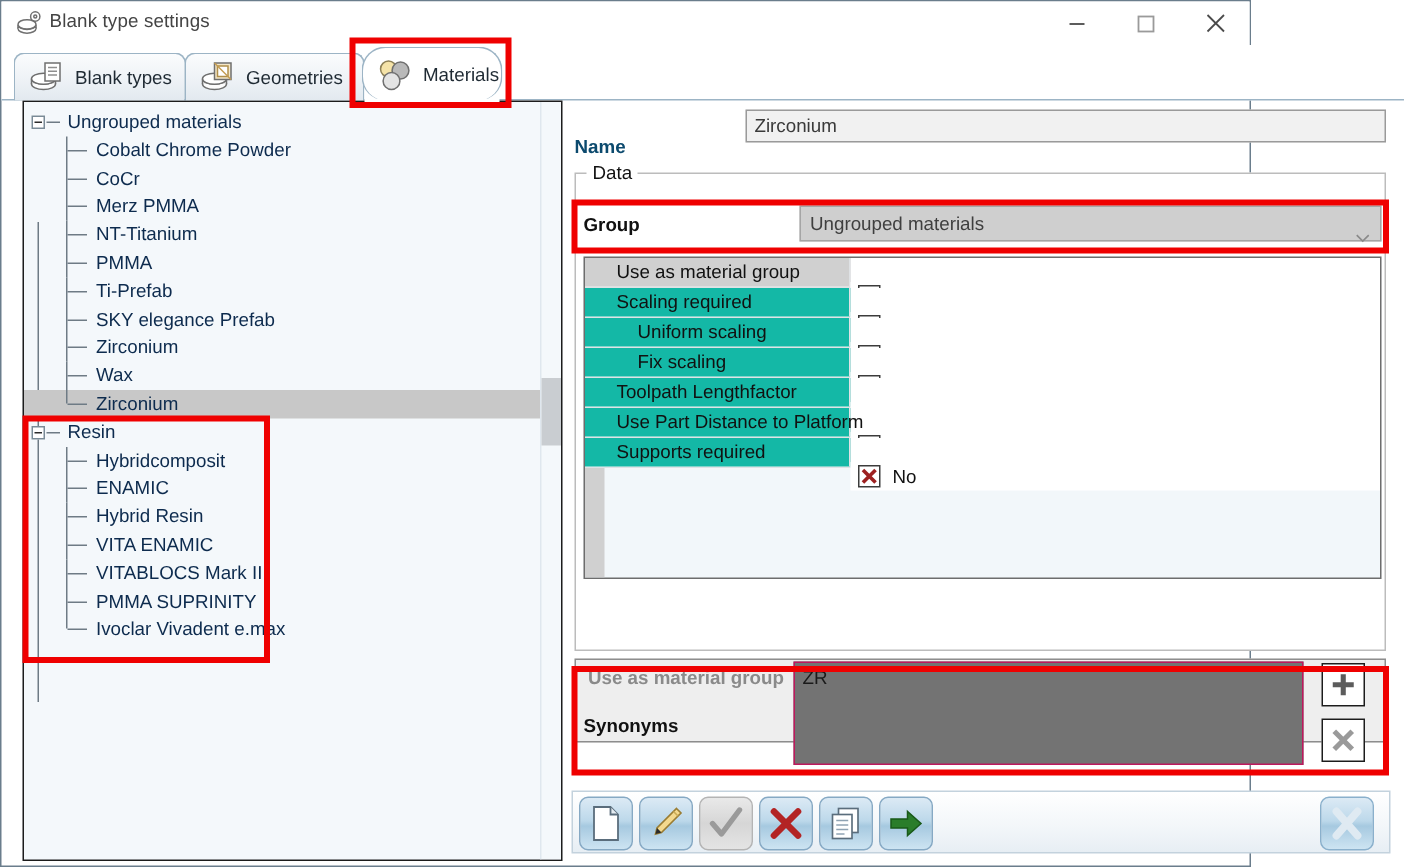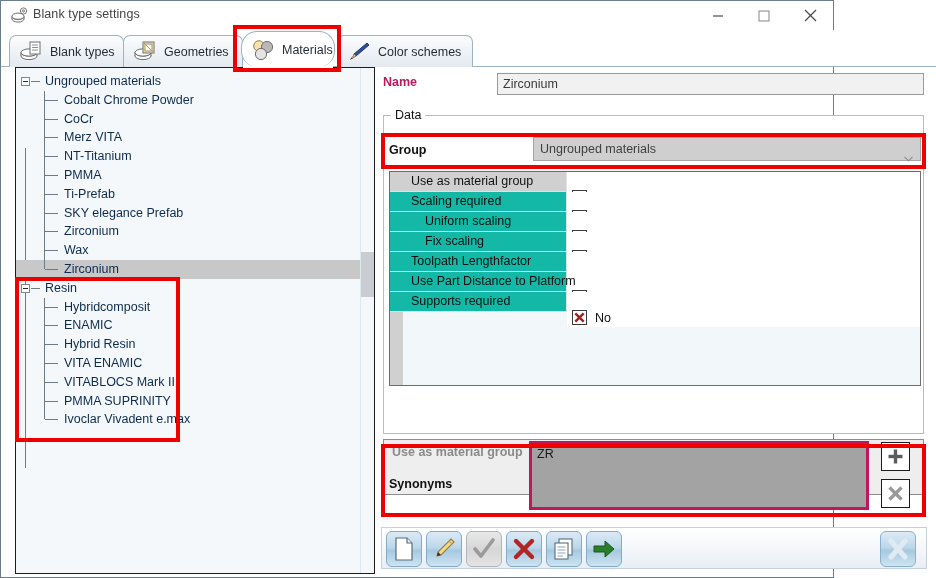--- a/index.html
+++ b/index.html
@@ -196,22 +196,22 @@
 
   
   #rightpane {
     position: absolute;
     left: 380px; top: 66px;
     width: 546px; height: 507px;
   }
 
   
   #name-label {
-    position: absolute; left: 2px; top: 8px;
-    font-size: 12.5px; font-weight: bold; color: #be185d;
+    position: absolute; left: 2px; top: 24px;
+    font-size: 12.5px; font-weight: bold; color: #0c4a6e;
   }
   #name-input {
     position: absolute; left: 116px; top: 6px;
     width: 427px; height: 22px;
     background: #f1f1f1;
     border: 1px solid #9a9a9a;
     box-sizing: border-box;
     font-family: "Liberation Sans", sans-serif;
     font-size: 12.5px;
     color: #3a3a3a;
@@ -334,22 +334,22 @@
   }
 
   
   #syn-label {
     position: absolute; left: 8px; top: 410px;
     font-size: 12.5px; font-weight: bold; color: #111;
   }
   #syn-list {
     position: absolute; left: 148px; top: 374px;
     width: 340px; height: 69px;
-    background: #a3a3a3;
-    border: 3px solid #be185d;
+    background: #737373;
+    border: 1px solid #be185d;
     box-sizing: border-box;
     padding: 3px 5px;
     font-size: 12.5px;
     color: #1a1a1a;
   }
   .synbtn {
     position: absolute;
     left: 500px;
     width: 29px; height: 29px;
     background: #ffffff;
@@ -468,30 +468,20 @@
       <span class="ticon">
         <svg viewBox="0 0 26 24" width="26" height="24">
           <circle cx="9" cy="8" r="5.3" fill="#f5e3a8" stroke="#8e8157" stroke-width="1"></circle>
           <circle cx="17" cy="9" r="5.6" fill="#b9b9b9" stroke="#6f6f6f" stroke-width="1"></circle>
           <circle cx="11" cy="16" r="5.6" fill="#e4e4e4" stroke="#6f6f6f" stroke-width="1"></circle>
         </svg>
       </span>
       <span class="tlabel">Materials</span>
     </div>
 
-    <div class="tab" style="left:336px; width:136px;">
-      <span class="ticon">
-        <svg viewBox="0 0 26 24" width="26" height="24">
-          <path d="M21 3 L23 5 L10 16 L7 17 L8 14 Z" fill="#2f4f9e" stroke="#203874" stroke-width="1"></path>
-          <path d="M8 14 L10 16 L6.5 18.5 Z" fill="#f0c98a" stroke="#9a7a43" stroke-width="1"></path>
-          <path d="M6.5 18.5 L4 20 L5.5 17.2 Z" fill="#3a3a3a"></path>
-        </svg>
-      </span>
-      <span class="tlabel">Color schemes</span>
-    </div>
   </div>
 
   <div id="treepanel">
     <div id="treeinner">
 
       <div class="trow root">
         <span class="expander"></span>
         <span class="rootdash"></span>
         <span class="tlabeltxt">Ungrouped materials</span>
       </div>
@@ -503,21 +493,21 @@
         <span class="tlabeltxt">Cobalt Chrome Powder</span>
       </div>
       <div class="trow child">
         <span class="cvert"></span>
         <span class="chorz"></span>
         <span class="tlabeltxt">CoCr</span>
       </div>
       <div class="trow child">
         <span class="cvert"></span>
         <span class="chorz"></span>
-        <span class="tlabeltxt">Merz VITA</span>
+        <span class="tlabeltxt">Merz PMMA</span>
       </div>
       <div class="trow child">
         <span class="cvert"></span>
         <span class="chorz"></span>
         <span class="tlabeltxt">NT-Titanium</span>
       </div>
       <div class="trow child">
         <span class="cvert"></span>
         <span class="chorz"></span>
         <span class="tlabeltxt">PMMA</span>

